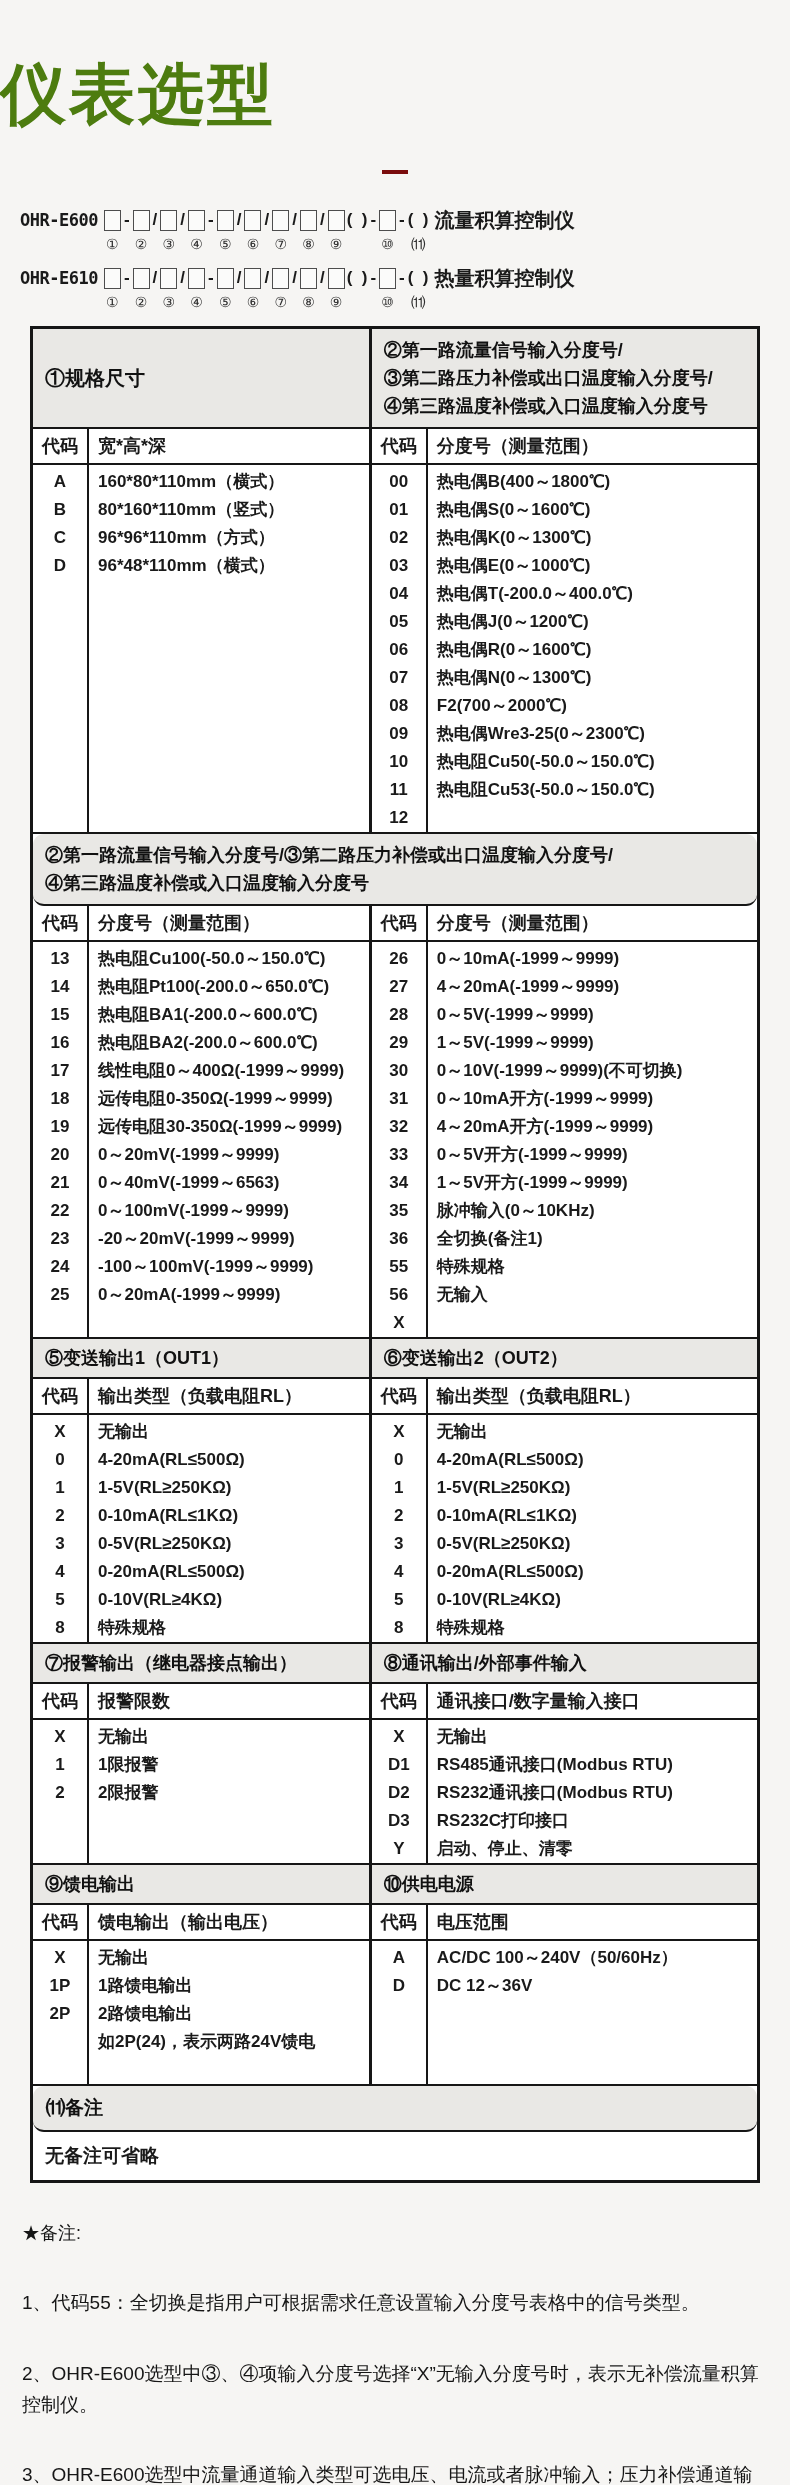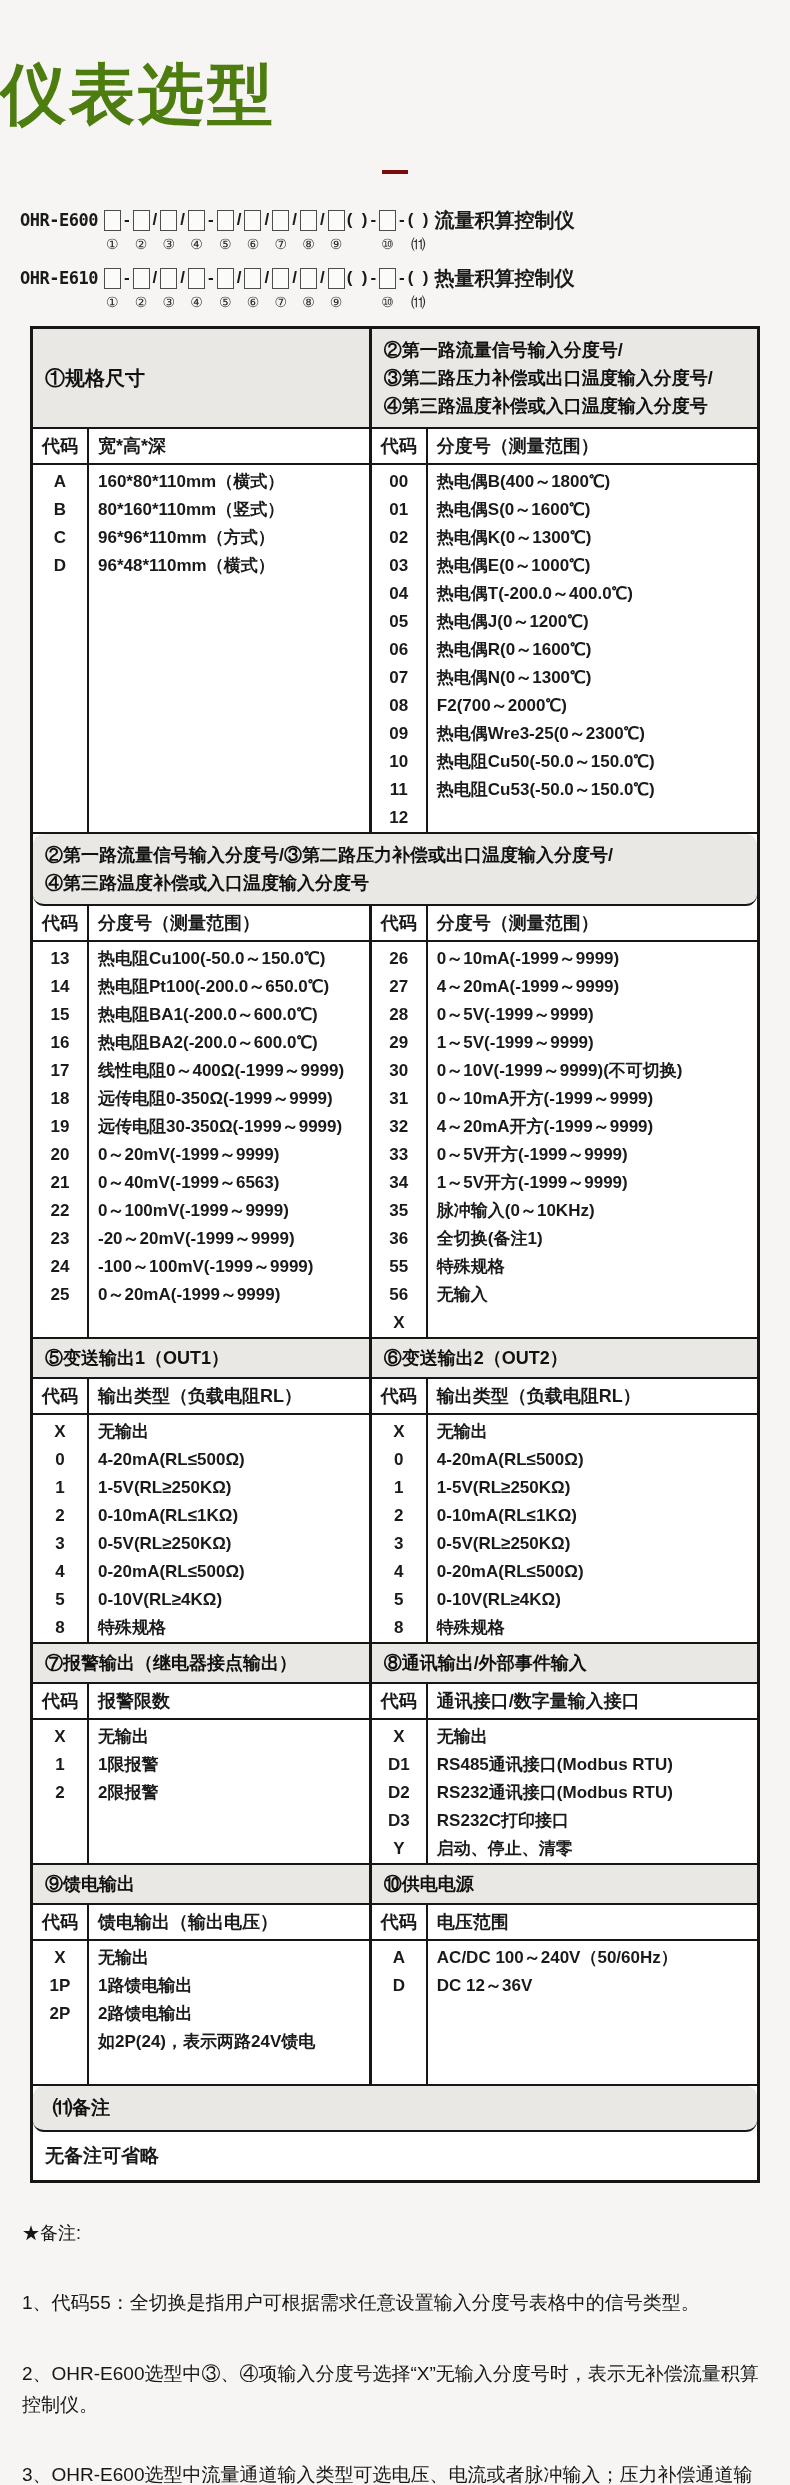--- a/index.html
+++ b/index.html
@@ -35,21 +35,21 @@
   .sec-body{display:flex;border-bottom:2px solid #161616;}
   .half{display:flex;flex-direction:column;}
   .subhead{display:flex;border-bottom:2px solid #161616;height:36px;font-weight:700;font-size:18px;}
   .sh-code{width:56px;border-right:2px solid #161616;display:flex;align-items:center;justify-content:center;}
   .sh-label{flex:1;display:flex;align-items:center;padding-left:9px;white-space:nowrap;}
   .hbody{flex:1;display:flex;padding-top:3px;}
   .col-code{width:56px;border-right:2px solid #161616;display:flex;flex-direction:column;margin-top:-3px;padding-top:3px;}
   .col-label{flex:1;display:flex;flex-direction:column;}
   .crow{height:28px;line-height:28px;font-size:17px;font-weight:600;text-align:center;white-space:nowrap;}
   .lrow{height:28px;line-height:28px;font-size:17px;font-weight:600;padding-left:9px;white-space:nowrap;}
-  .remark-band{padding:9px 20px;font-size:19px;}
+  .remark-band{padding:9px 13px;font-size:19px;}
   .remark-row{padding:11px 12px;font-size:19px;font-weight:700;}
 
   .notes{margin:36px 24px 0 22px;font-size:19px;line-height:1.62;color:#161616;}
   .notes-title{font-weight:400;margin-bottom:20px;font-size:18px;}
   .note-item{margin-bottom:10px;margin-top:40px;}
 </style>
 </head>
 <body>
 
 <div class="title">仪表选型</div>

